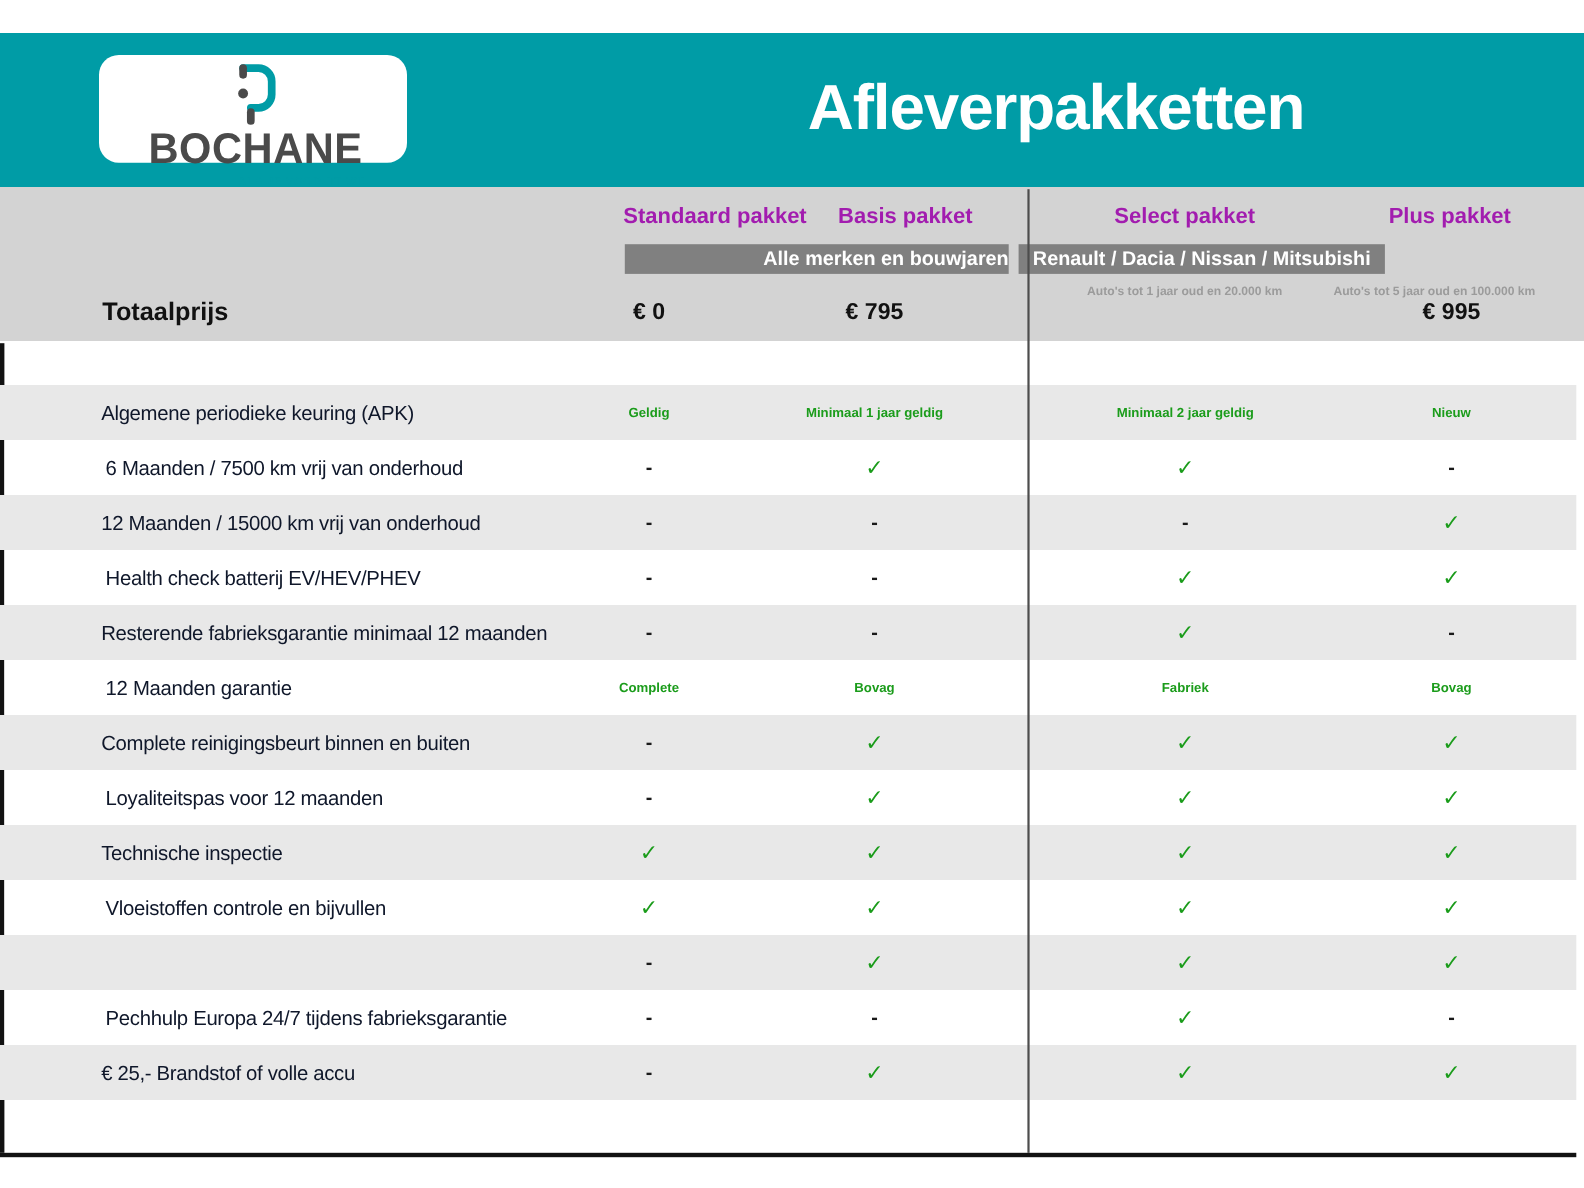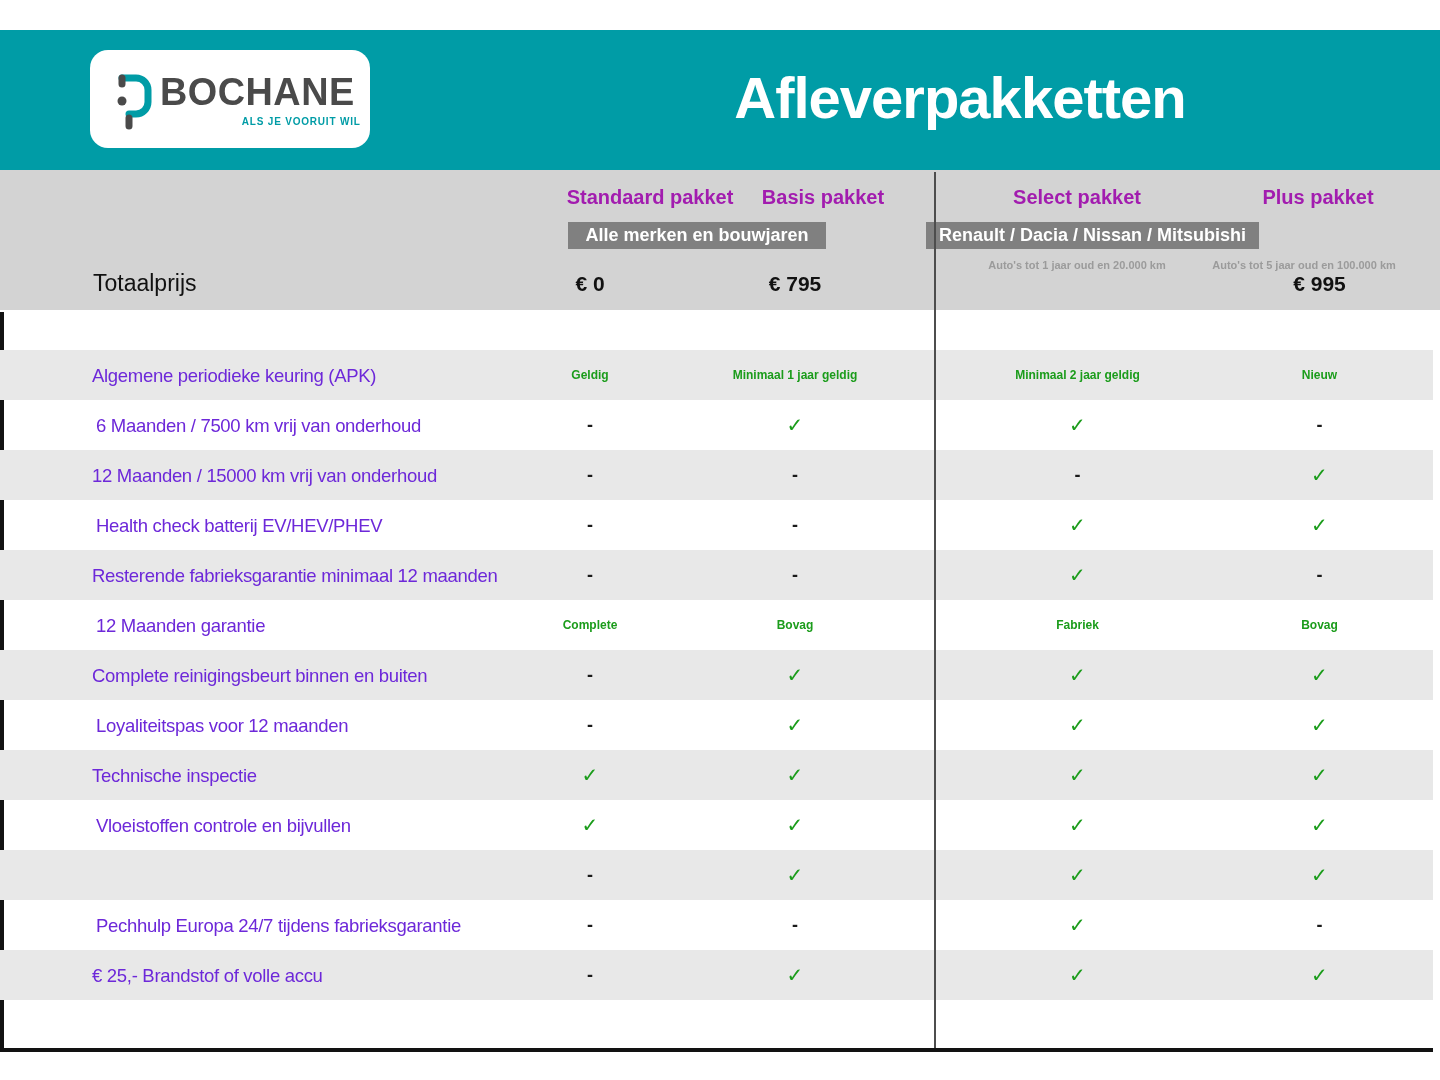--- a/index.html
+++ b/index.html
@@ -24,20 +24,21 @@
   }
   .logo-card {
     position: absolute;
     left: 90px; top: 20px;
     width: 280px; height: 98px;
     background: #ffffff;
     border-radius: 18px;
     display: flex;
     align-items: center;
     padding: 0 18px 0 22px;
+    flex-direction: column;
   }
   .logo-icon { width: 42px; height: 62px; flex: 0 0 auto; margin-top: 4px; }
   .logo-textcol { display: flex; flex-direction: column; align-items: flex-end; margin-left: 6px; }
   .logo-name {
     font-size: 39px; font-weight: 700; color: #4A4A4A;
     letter-spacing: 0.5px; line-height: 1; transform: scaleX(0.97); transform-origin: left center;
   }
   .logo-tagline {
     font-size: 10px; font-weight: 700; color: #009CA6;
     letter-spacing: 0.8px; margin-top: 5px; margin-left: 33px;
@@ -69,33 +70,33 @@
   .col-head.h2 { left: 713px; width: 220px; }
   .col-head.h3 { left: 967px; width: 220px; text-align: center; }
   .col-head.h4 { left: 1208px; width: 220px; }
   .badge {
     position: absolute; top: 52px; height: 27px;
     background: #808080;
     color: #ffffff;
     font-size: 18px; font-weight: 700;
     text-align: center; line-height: 27px;
   }
-  .badge.b1 { left: 568px; width: 258px; }
+  .badge.b1 { left: 568px; width: 349px; text-align: right; }
   .badge.b2 { left: 926px; width: 333px; }
   .note {
     position: absolute; top: 89px; height: 14px;
     text-align: center;
     font-size: 11px; font-weight: 700; color: #9B9B9B;
   }
   .note.n1 { left: 967px; width: 220px; }
   .note.n2 { left: 1194px; width: 220px; }
 
   .price-label {
     position: absolute; left: 93px; top: 100px;
-    font-size: 23px; font-weight: 400; color: #111111;
+    font-size: 23px; font-weight: 700; color: #111111;
   }
   .price-val {
     position: absolute; top: 102px; height: 28px;
     text-align: center;
     font-size: 21px; font-weight: 700; color: #111111;
   }
   .price-val.p1 { left: 490px; width: 200px; }
   .price-val.p2 { left: 690px; width: 210px; }
   .price-val.p3 { left: 935px; width: 285px; }
   .price-val.p4 { left: 1213px; width: 213px; }
@@ -115,21 +116,21 @@
   .row { position: relative; height: 50px; }
   .row.gray { background: #E8E8E8; width: 1433px; }
   .row.white { background: #ffffff; margin-left: 4px; width: 1429px; }
   .row-label {
     position: absolute;
     left: 92px; top: 50%;
     transform: translateY(-50%);
     width: 460px;
     font-size: 18.5px;
     font-weight: 400;
-    color: #6d28d9;
+    color: #0f172a;
     letter-spacing: -0.3px;
     line-height: 21px;
   }
   .cell {
     position: absolute; top: 50%;
     transform: translateY(-50%);
     text-align: center;
   }
   .cell.c1 { left: 490px; width: 200px; }
   .cell.c2 { left: 690px; width: 210px; }

